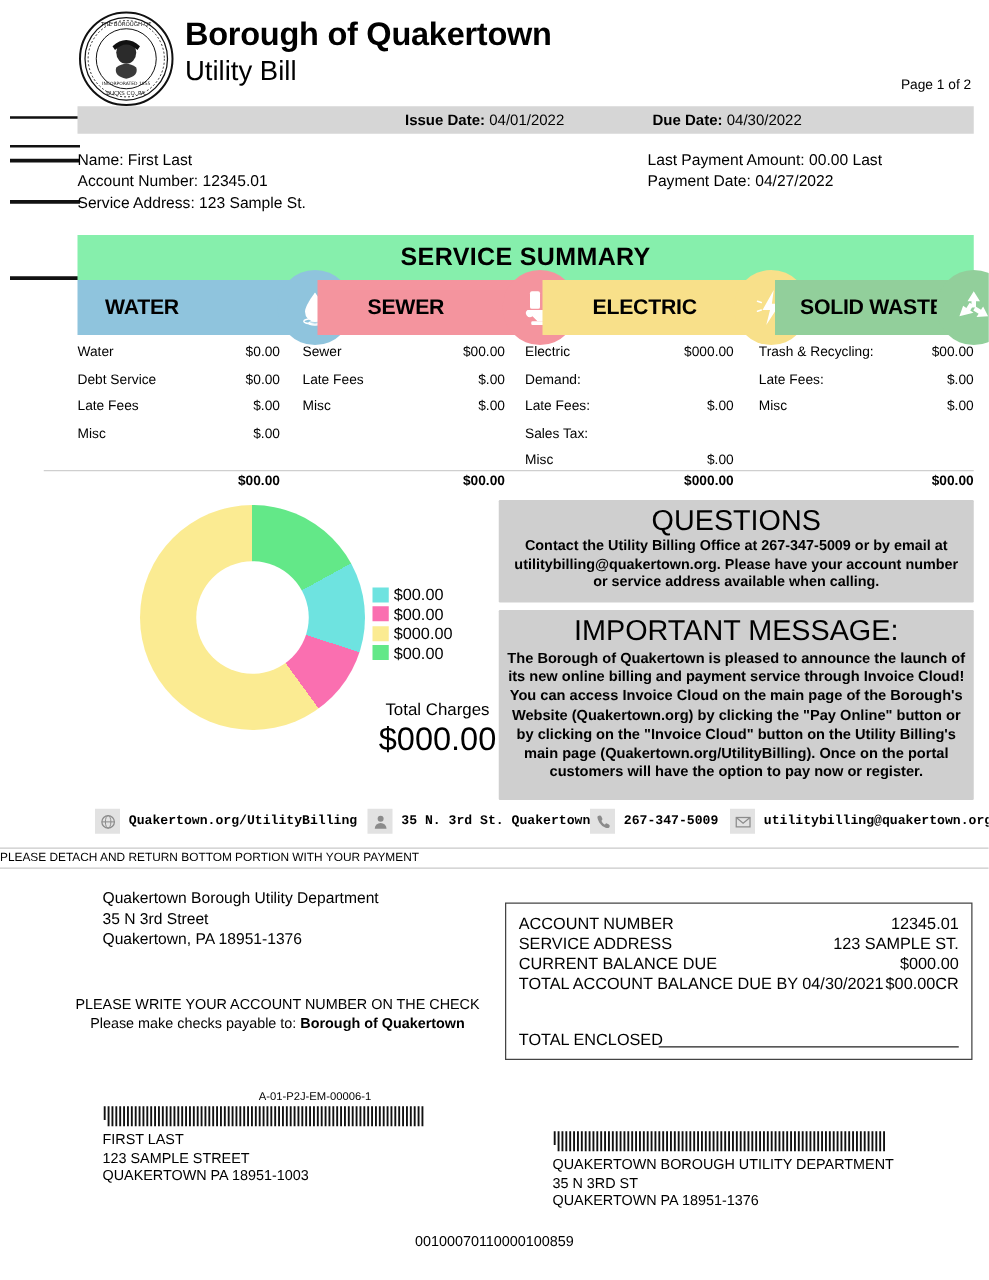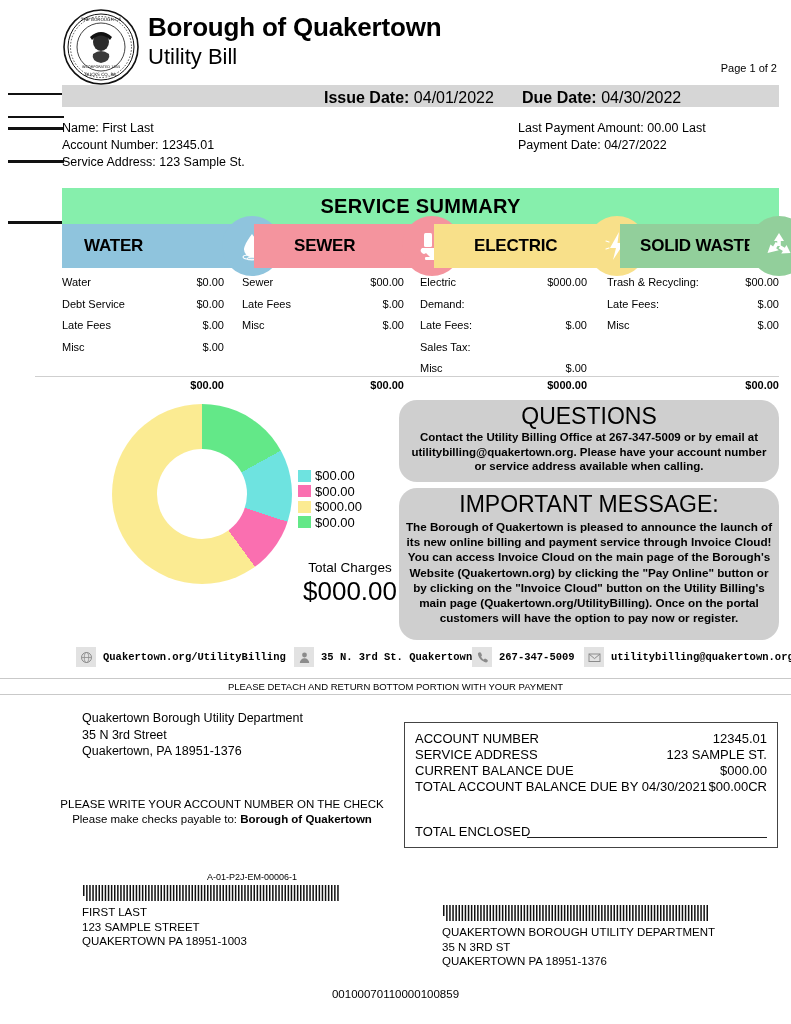--- a/index.html
+++ b/index.html
@@ -15,21 +15,21 @@
   #title-block{left:148px;top:12px;}
   #bill-title{font-size:26px;font-weight:bold;letter-spacing:-.2px;line-height:30px;}
   #bill-subtitle{font-size:22px;line-height:28px;margin-top:1px;}
   #page-num{right:14px;top:62px;font-size:11px;}
 
   
   .tick{background:#111;left:8px;width:56px;}
 
   
   #date-bar{left:62px;top:85px;width:717px;height:22px;background:#d6d6d6;}
-  #date-bar .dt{position:absolute;top:4px;font-size:16px;}
+  #date-bar .dt{position:absolute;top:4px;font-size:12px;}
   #date-bar .lbl{font-weight:bold;}
   #issue-wrap{left:262px;}
   #due-wrap{left:460px;}
 
   
   #cust-left{left:62px;top:120px;font-size:12.5px;line-height:17px;}
   #cust-right{left:518px;top:120px;font-size:12.5px;line-height:17px;}
 
   
   #summary-head{left:62px;top:188px;width:717px;height:36px;background:#86efac;
@@ -56,36 +56,36 @@
   #donut{width:180px;height:180px;border-radius:50%;}
   #donut-hole{position:absolute;left:45px;top:45px;width:90px;height:90px;
        border-radius:50%;background:#fff;}
   #legend{left:298px;top:468px;font-size:13px;line-height:15.5px;}
   .lg-row{display:flex;align-items:center;height:15.5px;}
   .sw{width:13px;height:12px;margin-right:4px;display:inline-block;}
   #total-charges-lbl{left:290px;top:560px;width:120px;text-align:center;font-size:13.5px;}
   #total-charges-val{left:270px;top:576px;width:160px;text-align:center;font-size:26px;}
 
   
-  .panel{position:absolute;background:#cfcfcf;border-radius:18px;text-align:center;}
+  .panel{position:absolute;background:#cfcfcf;border-radius:1px;text-align:center;}
   #q-panel{left:399px;top:400px;width:380px;height:82px;}
   #q-title{font-size:23px;line-height:27px;padding-top:3px;}
   #q-body{font-size:11.5px;font-weight:bold;line-height:14.5px;padding:0 8px;}
   #m-panel{left:399px;top:488px;width:380px;height:152px;}
   #m-title{font-size:23px;line-height:29px;padding-top:2px;}
   #m-body{font-size:11.7px;font-weight:bold;line-height:15.2px;padding:0 6px;}
 
   
   #contact-bar{left:62px;top:644px;width:717px;height:26px;font-family:Liberation Mono, monospace;}
   .cb-item{position:absolute;top:0;display:flex;align-items:center;height:26px;}
   .cb-ico{width:20px;height:20px;background:#e2e2e2;margin-right:7px;flex:0 0 auto;
        display:flex;align-items:center;justify-content:center;}
   .cb-txt{font-size:10.5px;font-weight:bold;white-space:nowrap;}
   #detach-rule{left:0;top:678px;width:791px;height:1px;background:#c9c9c9;}
-  #detach-text{left:0;top:681px;width:791px;text-align:center;font-size:9.5px;}
+  #detach-text{left:0;top:681px;width:791px;font-size:9.5px;}
   #detach-rule2{left:0;top:694px;width:791px;height:1px;background:#c9c9c9;}
 
   
   #stub-addr{left:82px;top:710px;font-size:12.5px;line-height:16.5px;}
   #payable{left:42px;top:797px;width:360px;text-align:center;font-size:11.5px;line-height:15px;}
   #payable .b{font-weight:bold;}
   #stub-box{left:404px;top:722px;width:372px;height:124px;border:1px solid #444;}
   .sb-row{position:relative;height:16px;font-size:13px;}
   .sb-name{position:absolute;left:10px;top:0;white-space:nowrap;}
   .sb-val{position:absolute;right:10px;top:0;white-space:nowrap;}

